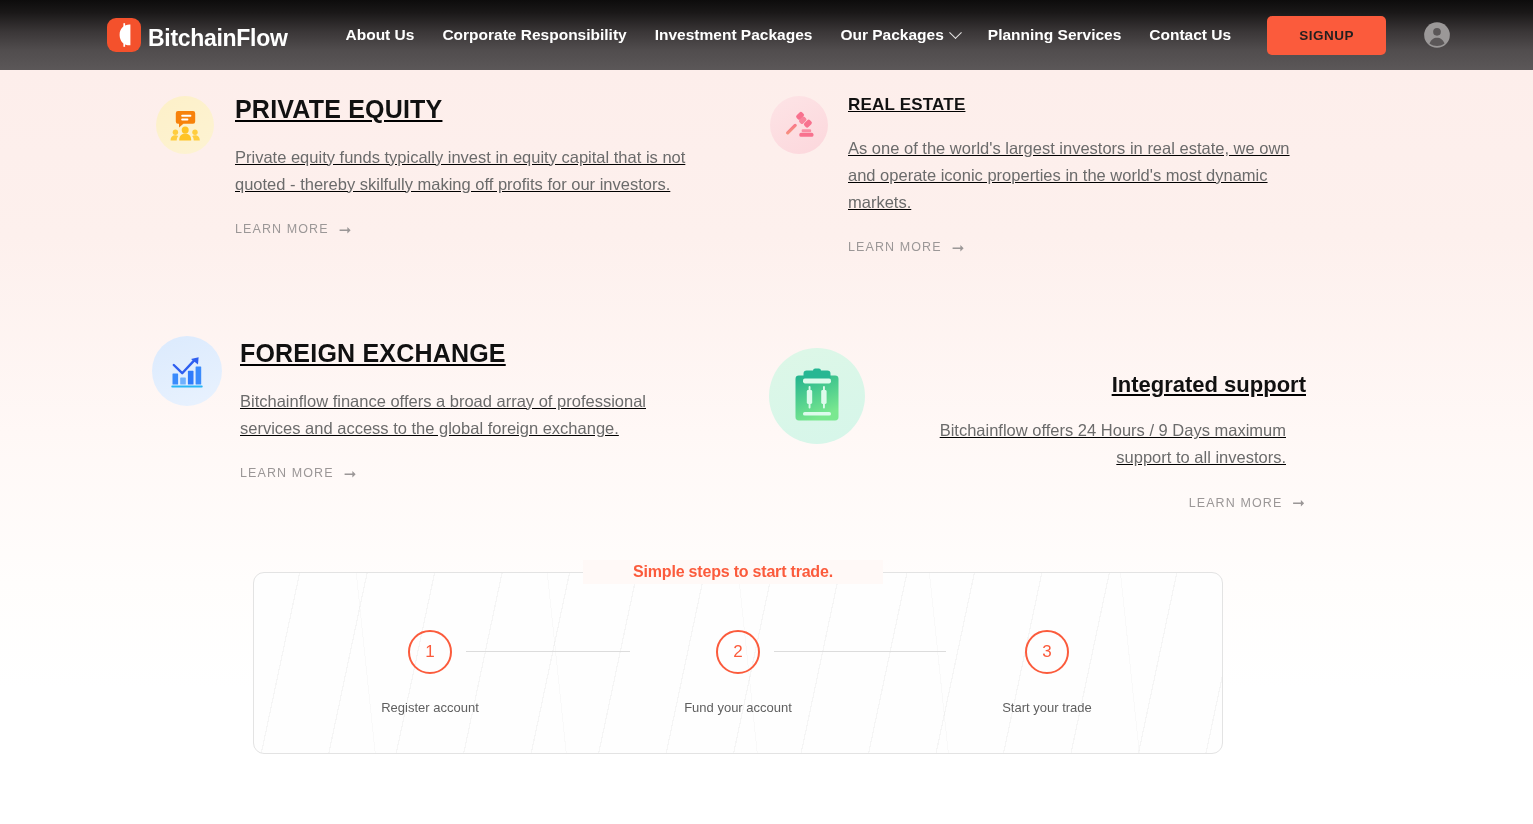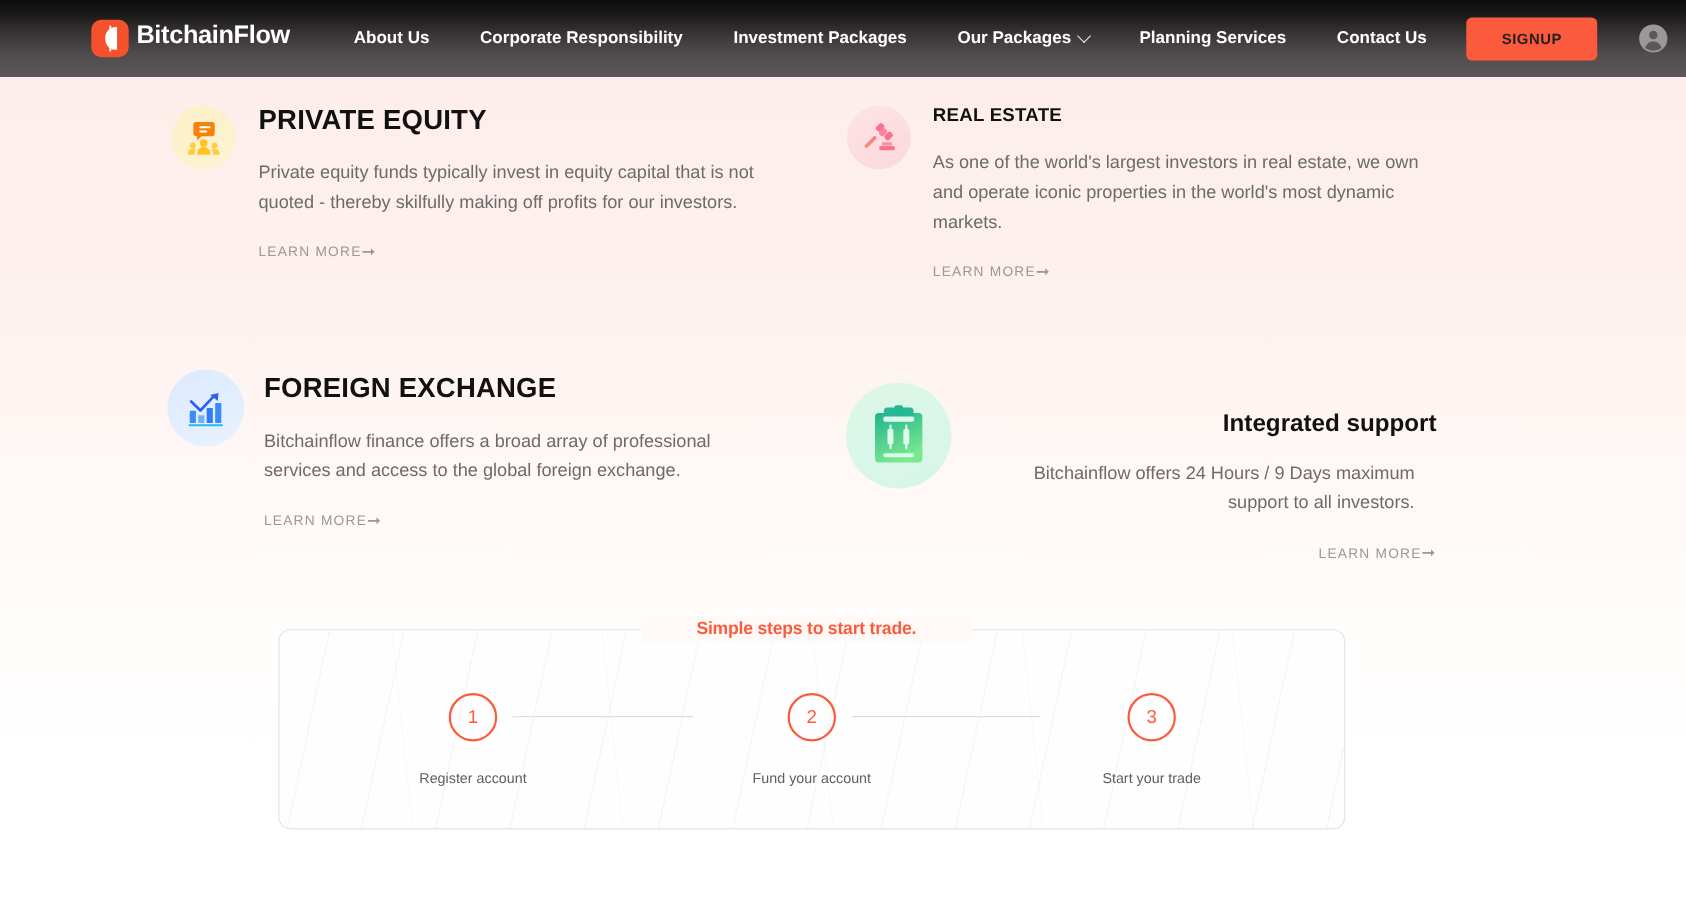--- a/index.html
+++ b/index.html
@@ -18,32 +18,32 @@
     background: linear-gradient(to bottom, #fdeeeb 0%, #fdf0ed 22%, #fff8f6 48%, #fffdfc 68%, #ffffff 82%, #ffffff 100%);
     z-index: 0;
   }
 
   
   .header {
     position: absolute; left: 0; top: 0; width: 1533px; height: 70px;
     background: linear-gradient(to bottom, #0d0c0c 0%, #1a1818 18%, #3b3738 46%, #514d4e 72%, #5b5758 100%);
     display: flex; align-items: center; z-index: 5;
   }
-  .brand { display: flex; align-items: flex-start; margin-left: 83px; }
+  .brand { display: flex; align-items: flex-end; margin-left: 107px; }
   .brand-mark {
     width: 34px; height: 34px; border-radius: 9px;
     background: #f4512c;
     display: flex; align-items: center; justify-content: center;
     position: relative;
   }
   .brand-name {
     color: #ffffff; font-size: 23px; font-weight: bold; margin-left: 7px;
     letter-spacing: -0.3px;
   }
-  .nav { display: flex; align-items: flex-end; margin-left: 44px; gap: 18px; }
+  .nav { display: flex; align-items: flex-end; margin-left: 44px; gap: 0px; }
   .nav-item {
     color: #ffffff; font-size: 15.5px; font-weight: bold;
     padding: 0 14px; white-space: nowrap; cursor: pointer;
     display: flex; align-items: center; gap: 7px;
   }
   .caret {
     display: inline-block; width: 9px; height: 9px;
     border-right: 1.6px solid #e6e4e4; border-bottom: 1.6px solid #e6e4e4;
     transform: rotate(45deg) translate(-2px,-2px);
   }
@@ -53,38 +53,38 @@
     font-size: 13.5px; font-weight: bold; letter-spacing: 0.5px;
     border: none; border-radius: 5px;
     padding: 12px 32px; cursor: pointer;
     font-family: "Liberation Sans", sans-serif;
   }
   .avatar { margin-left: 37px; width: 28px; height: 28px; cursor: pointer; }
 
   
   .features { position: absolute; left: 0; top: 70px; width: 1533px; z-index: 2; }
   .feature {
-    position: absolute; display: flex; align-items: flex-start;
+    position: absolute; display: flex; align-items: flex-start; text-decoration: underline;
   }
   .f-icon {
     border-radius: 50%; flex: 0 0 auto;
     display: flex; align-items: center; justify-content: center;
   }
   .f-body { }
   .f-title {
     color: #111111; font-weight: bold; line-height: 1.1;
   }
   .f-desc {
     color: #6b6b6b; font-size: 16.5px; line-height: 27px;
     font-weight: 400;
   }
   .learn {
     margin-top: 24px; color: #9b9797; font-size: 12.5px;
     letter-spacing: 1.1px; display: inline-flex; align-items: center;
-    cursor: pointer; text-decoration: none;
+    gap: 10px; cursor: pointer; text-decoration: none;
   }
   .learn .arw { font-size: 15px; line-height: 1; }
 
   
   #feat-private-equity { left: 156px; top: 26px; width: 560px; }
   #feat-private-equity .f-icon { width: 58px; height: 58px; background: linear-gradient(145deg,#fdf0c8,#fdf3d3); }
   #feat-private-equity .f-body { margin-left: 21px; width: 480px; }
   #feat-private-equity .f-title { font-size: 25px; letter-spacing: .2px; }
   #feat-private-equity .f-desc { margin-top: 20px; width: 478px; }
 

